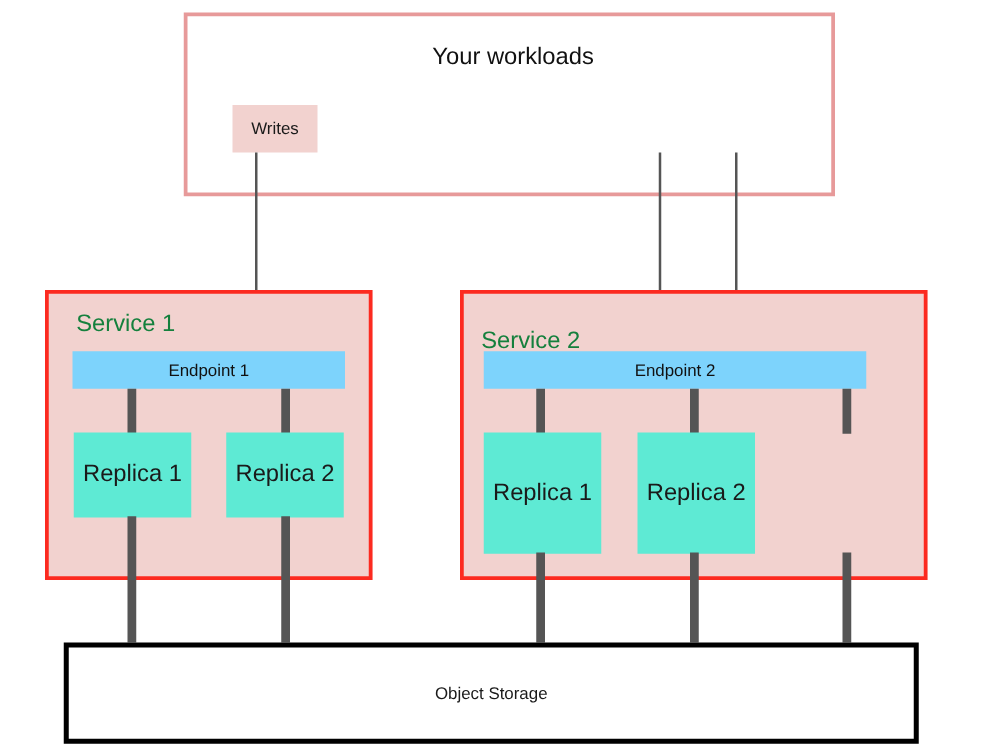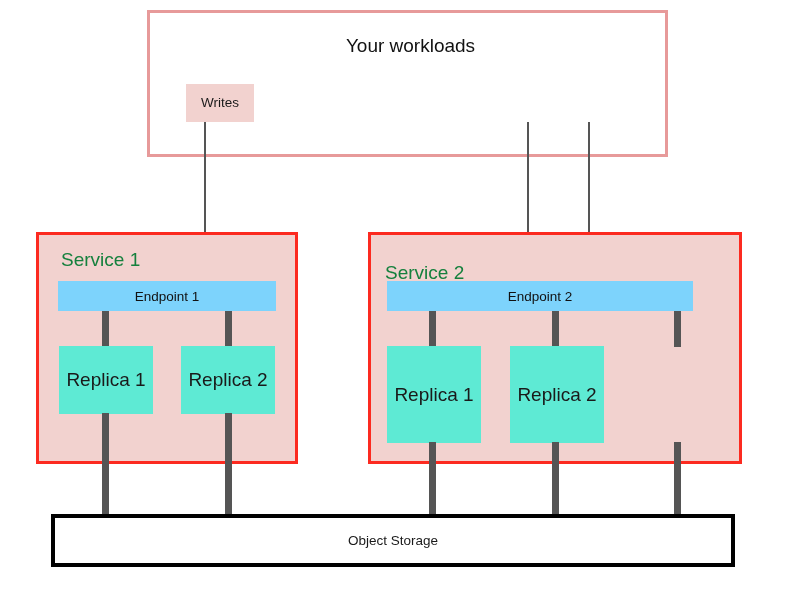--- a/index.html
+++ b/index.html
@@ -85,21 +85,21 @@
     font-size: 19px;
     display: flex;
     align-items: center;
     justify-content: center;
     white-space: nowrap;
   }
 
   
   .storage-box {
     left: 51px; top: 514px;
-    width: 684px; height: 53px;
+    width: 684px; height: 81px;
     background: #ffffff;
     border: 4px solid #000000;
     display: flex;
     align-items: center;
     justify-content: center;
   }
   .storage-label {
     font-size: 13.5px;
     color: #1a1a1a;
     white-space: nowrap;

